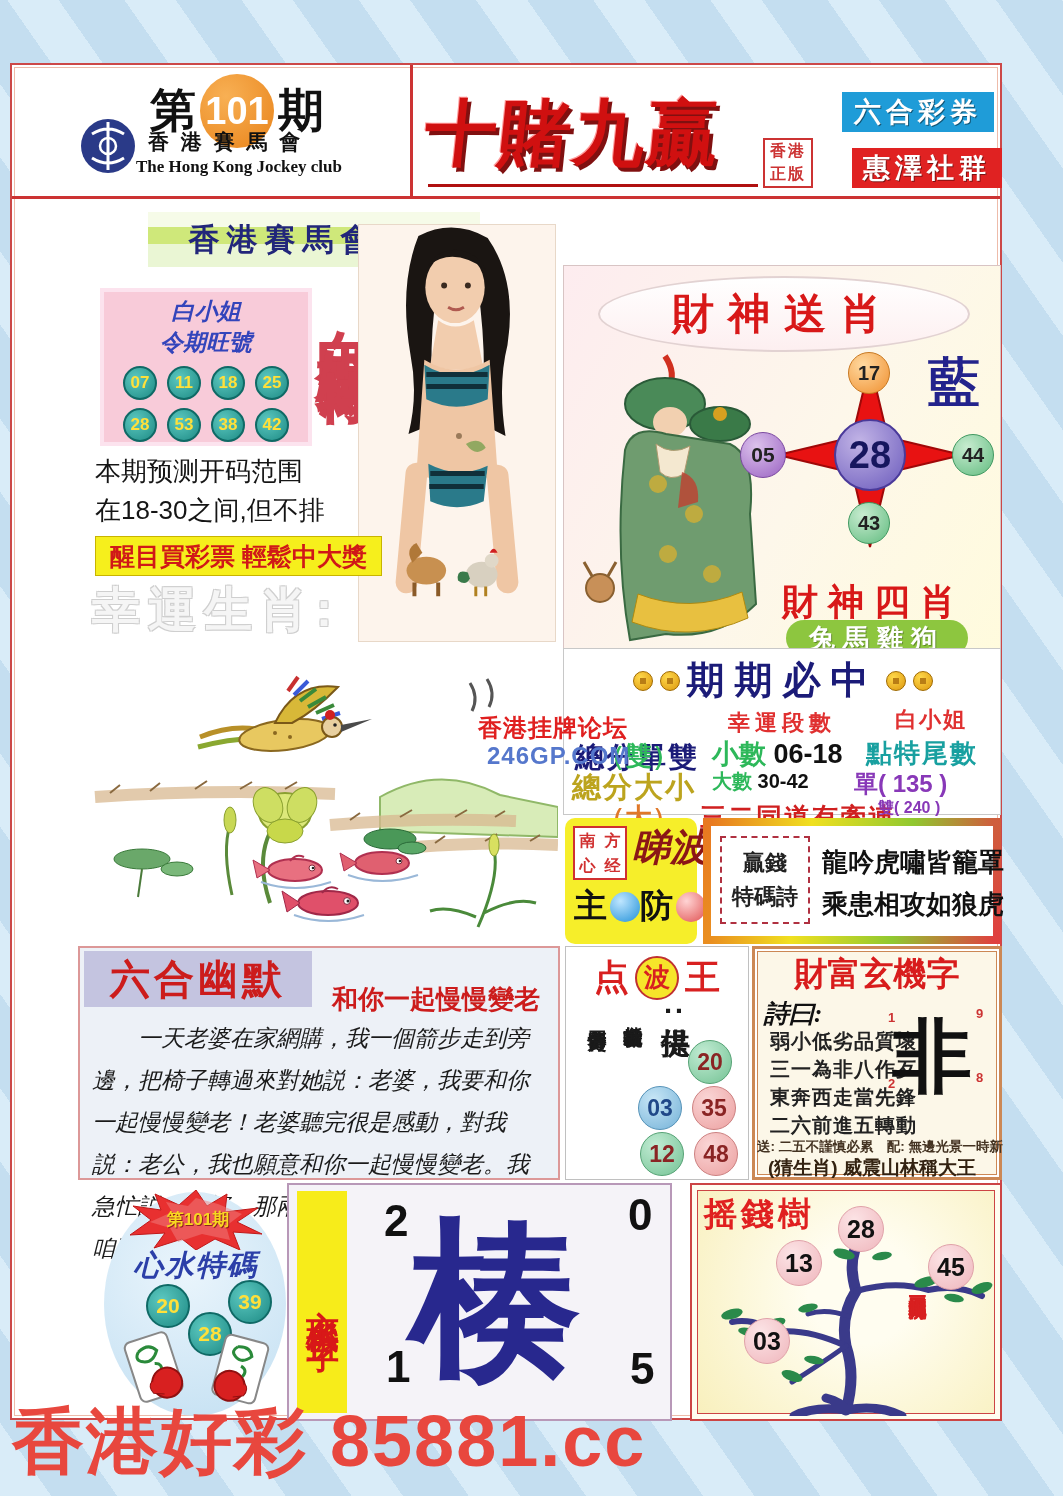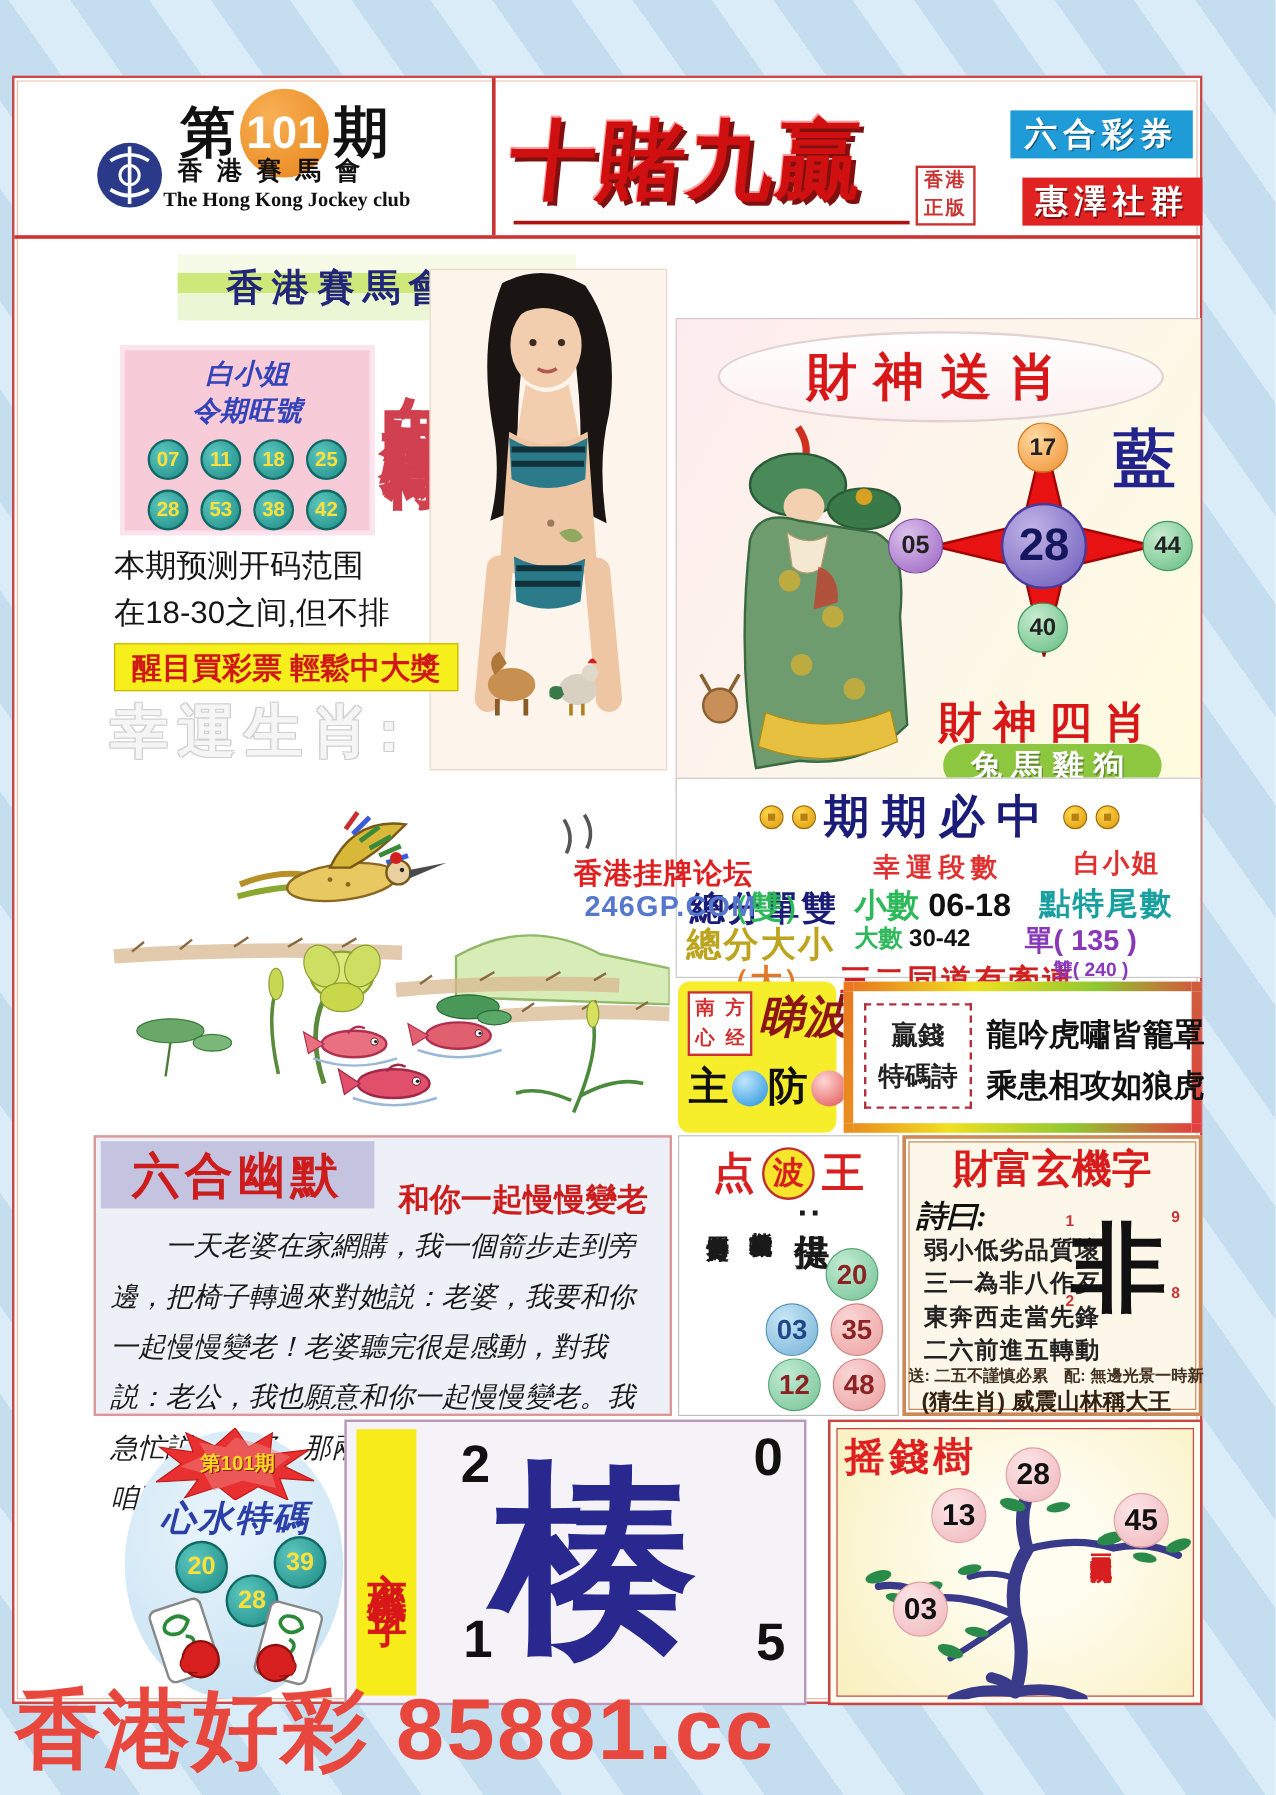--- a/index.html
+++ b/index.html
@@ -286,21 +286,21 @@
   <svg class="abs" style="left:760px;top:345px;" width="220" height="220" viewBox="0 0 220 220">
     <polygon points="110,18 88,110 132,110" fill="#e81212" stroke="#a00808" stroke-width="2"></polygon>
     <polygon points="110,202 88,110 132,110" fill="#e81212" stroke="#a00808" stroke-width="2"></polygon>
     <polygon points="18,110 110,88 110,132" fill="#e81212" stroke="#a00808" stroke-width="2"></polygon>
     <polygon points="202,110 110,88 110,132" fill="#e81212" stroke="#a00808" stroke-width="2"></polygon>
   </svg>
   <div class="abs ball ball-o" style="left:848px;top:352px;width:42px;height:42px;font-size:20px;">17</div>
   <div class="abs ball ball-p" style="left:740px;top:432px;width:46px;height:46px;font-size:21px;">05</div>
   <div class="abs ball ball-c" style="left:834px;top:419px;width:72px;height:72px;font-size:38px;">28</div>
   <div class="abs ball ball-g" style="left:952px;top:434px;width:42px;height:42px;font-size:20px;">44</div>
-  <div class="abs ball ball-g" style="left:848px;top:502px;width:42px;height:42px;font-size:20px;">40</div>
+  <div class="abs ball ball-g" style="left:848px;top:502px;width:42px;height:42px;font-size:20px;">43</div>
   <div class="abs bluechar">藍</div>
   <div class="abs fourlabel">財神四肖</div>
   <div class="abs fourpill">兔馬雞狗</div>
 
   <svg class="abs" style="left:80px;top:645px;background:#fff;" width="478" height="293" viewBox="0 0 478 293">
     <rect width="478" height="293" fill="#ffffff"></rect>
     <path d="M390 38 q9 14 2 28 M407 34 q9 14 2 28" stroke="#555" stroke-width="3" fill="none"></path>
     <path d="M300 152 Q360 118 420 150 L478 162 L478 192 L300 186 Z" fill="#d8ecb8" stroke="#90b868" stroke-width="2"></path>
     <path d="M15 152 Q130 144 255 149" stroke="#d8b890" stroke-width="12" fill="none" opacity=".75"></path>
     <path d="M30 148 l10 -8 M70 146 l10 -8 M115 144 l12 -8 M160 144 l12 -7 M205 144 l12 -7" stroke="#8a6a40" stroke-width="2" fill="none"></path>

